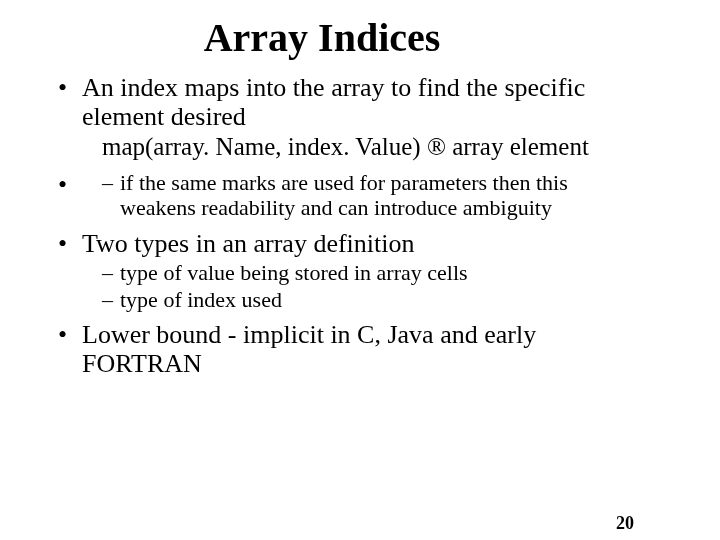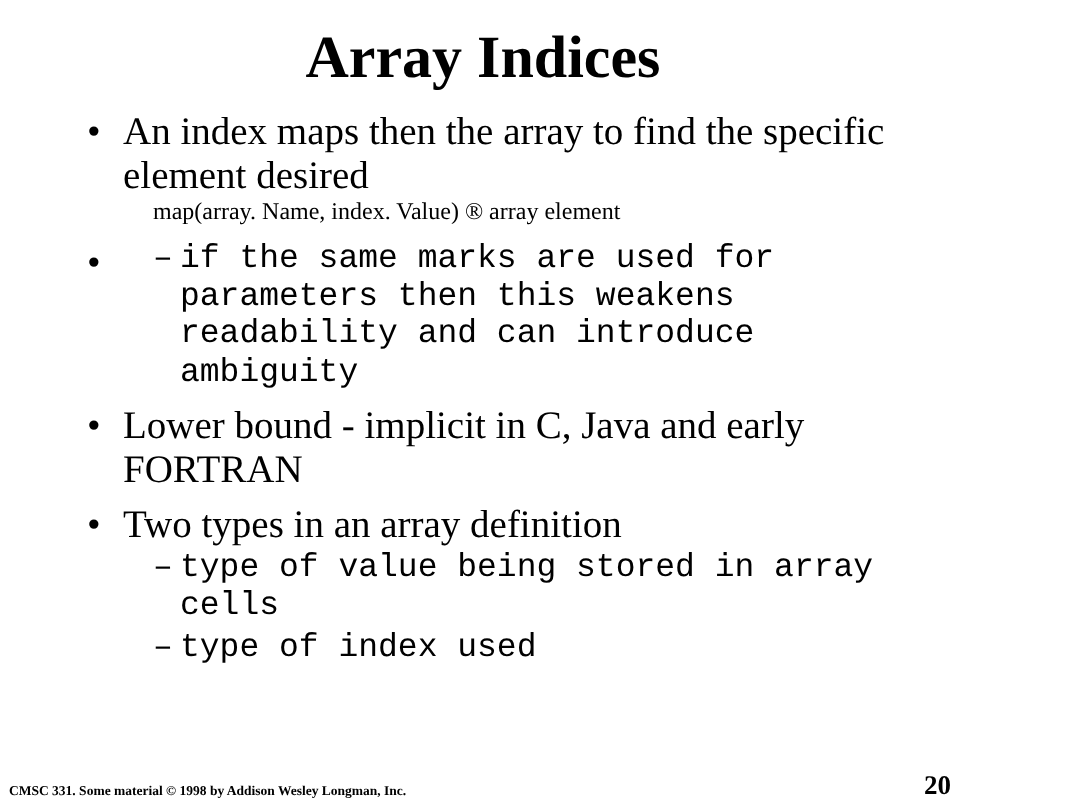--- a/index.html
+++ b/index.html
@@ -38,29 +38,28 @@
     margin-bottom: 8px;
   }
   ul.top > li::before {
     content: "•";
     position: absolute;
     left: 0;
     top: 0;
     font-size: 26px;
   }
   .sub1 {
-    font-size: 16px;
+    font-size: 25px;
     line-height: 1.15;
     margin: 2px 0 2px 20px;
   }
   ul.sub2 {
     list-style: none;
     margin: 2px 0 2px 20px;
     padding: 0;
-    font-family: Liberation Mono, monospace;
   }
   ul.sub2 > li {
     position: relative;
     font-size: 22px;
     line-height: 1.15;
     padding-left: 18px;
     margin-bottom: 2px;
   }
   ul.sub2 > li::before {
     content: "–";
@@ -89,42 +88,41 @@
 </head>
 <body>
 
 <div class="slide">
 
   <div class="title">Array Indices</div>
 
   <ul class="top">
 
     <li>
-      <span>An index maps then the array to find the specific element desired</span>
+      <span>An index maps into the array to find the specific element desired</span>
       <div class="sub1">
         <span>map(array. Name, index. Value) </span><span class="arrow">®</span><span>  array element</span>
       </div>
     </li>
 
     <li>
       <ul class="sub2">
         <li>if the same marks are used for parameters then this weakens readability and can introduce ambiguity</li>
       </ul>
     </li>
 
     <li>
-      <span>Lower bound - implicit in C, Java and early FORTRAN</span>
-    </li>
-
-    <li>
       <span>Two types in an array definition</span>
       <ul class="sub2">
         <li>type of value being stored in array cells</li>
         <li>type of index used</li>
       </ul>
     </li>
 
+    <li>
+      <span>Lower bound - implicit in C, Java and early FORTRAN</span>
+    </li>
+
   </ul>
 
-  <div class="footer-left">CMSC 331. Some material © 1998 by Addison Wesley Longman, Inc.</div>
   <div class="footer-right">20</div>
 
 </div>
 
 </body></html>

